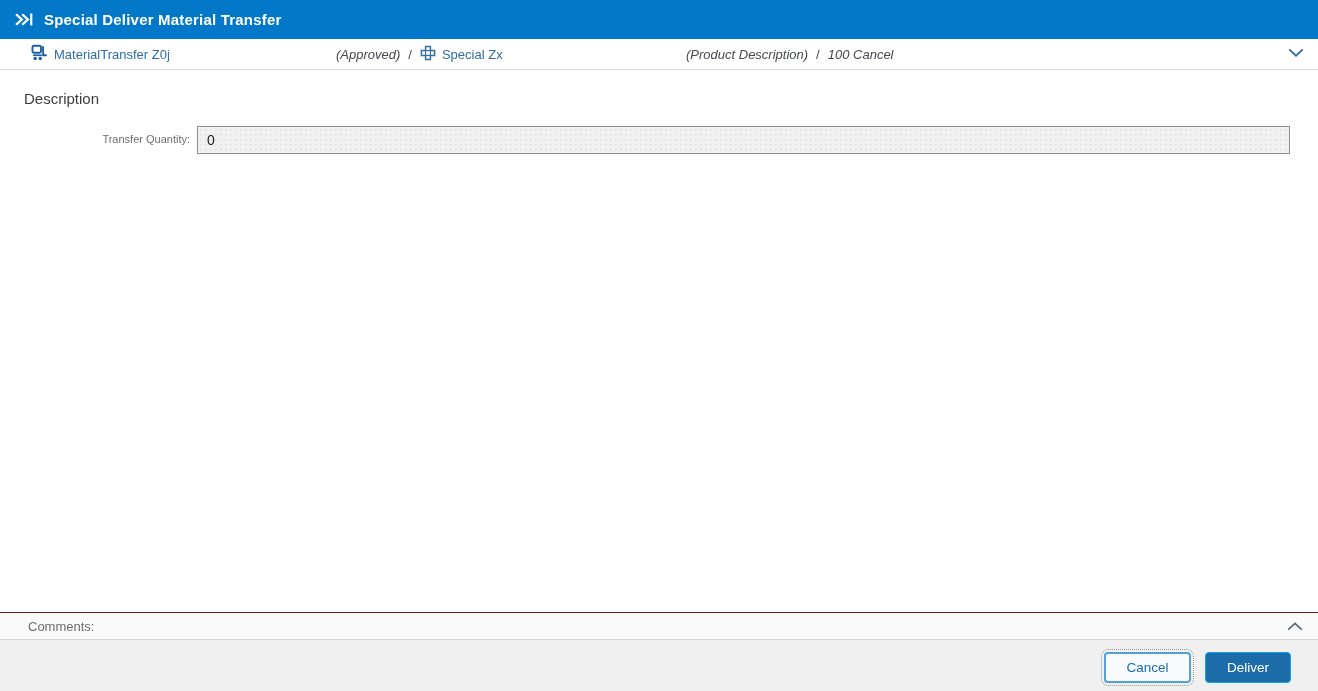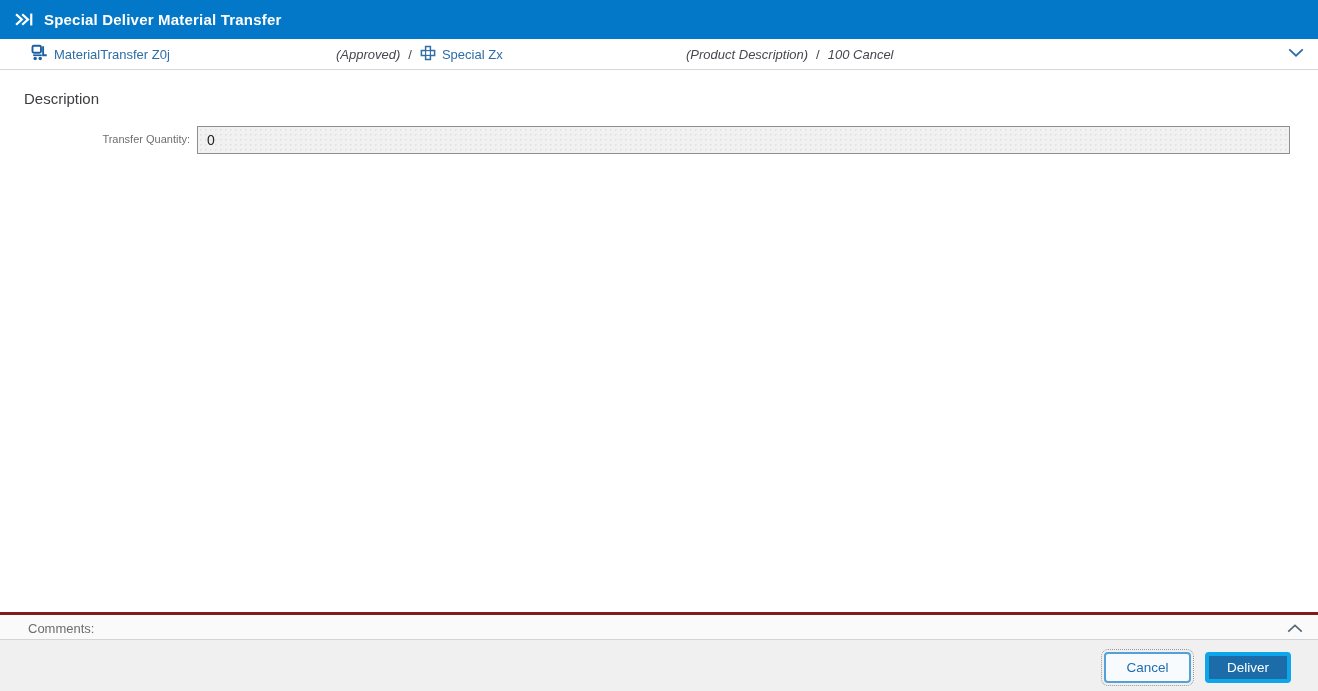--- a/index.html
+++ b/index.html
@@ -49,21 +49,21 @@
     background-image: radial-gradient(#e3e3e3 1px, transparent 1px);
     background-size: 5px 5px;
     border: 1px solid #8f8f8f; border-radius: 0;
     font-family: "Liberation Sans", "DejaVu Sans", sans-serif;
     font-size: 14px; color: #222; padding: 0 9px; outline: none;
   }
 
   
   .commentsbar {
     position: absolute; left: 0; right: 0; top: 612px; height: 28px;
-    background: #fafafa; border-top: 3px solid #7f1d1d; border-bottom: 1px solid #d4d4d4;
+    background: #fafafa; border-top: 1px solid #7f1d1d; border-bottom: 1px solid #d4d4d4;
   }
   .commentsbar .comments-label {
     position: absolute; left: 28px; top: 6px; font-size: 13px; color: #6d6d6d;
   }
   .commentsbar .comments-collapse { position: absolute; right: 14px; top: 8px; cursor: pointer; display: inline-flex; }
 
   
   .footer {
     position: absolute; left: 0; right: 0; top: 640px; height: 51px;
     background: #f0f0f0;
@@ -73,21 +73,21 @@
     font-family: "Liberation Sans", "DejaVu Sans", sans-serif;
     font-size: 13.5px; cursor: pointer; display: flex; align-items: center; justify-content: center; text-align: right;
   }
   .btn-cancel {
     left: 1104px; width: 87px;
     background: #f8fbfe; border: 2px solid #54a0d8; color: #1f6cb0;
     outline: 1px dotted #9a9a9a; outline-offset: 2px;
   }
   .btn-deliver {
     left: 1205px; width: 86px;
-    background: #1b6ca8; border: 4px solid #0ea5e9; color: #ffffff;
+    background: #1b6ca8; border: 1px solid #0ea5e9; color: #ffffff;
   }
 </style>
 </head>
 <body>
 
 <div class="app">
 
   <div class="titlebar">
     <span class="app-icon">
       <svg width="21" height="21" viewBox="0 0 24 24">

